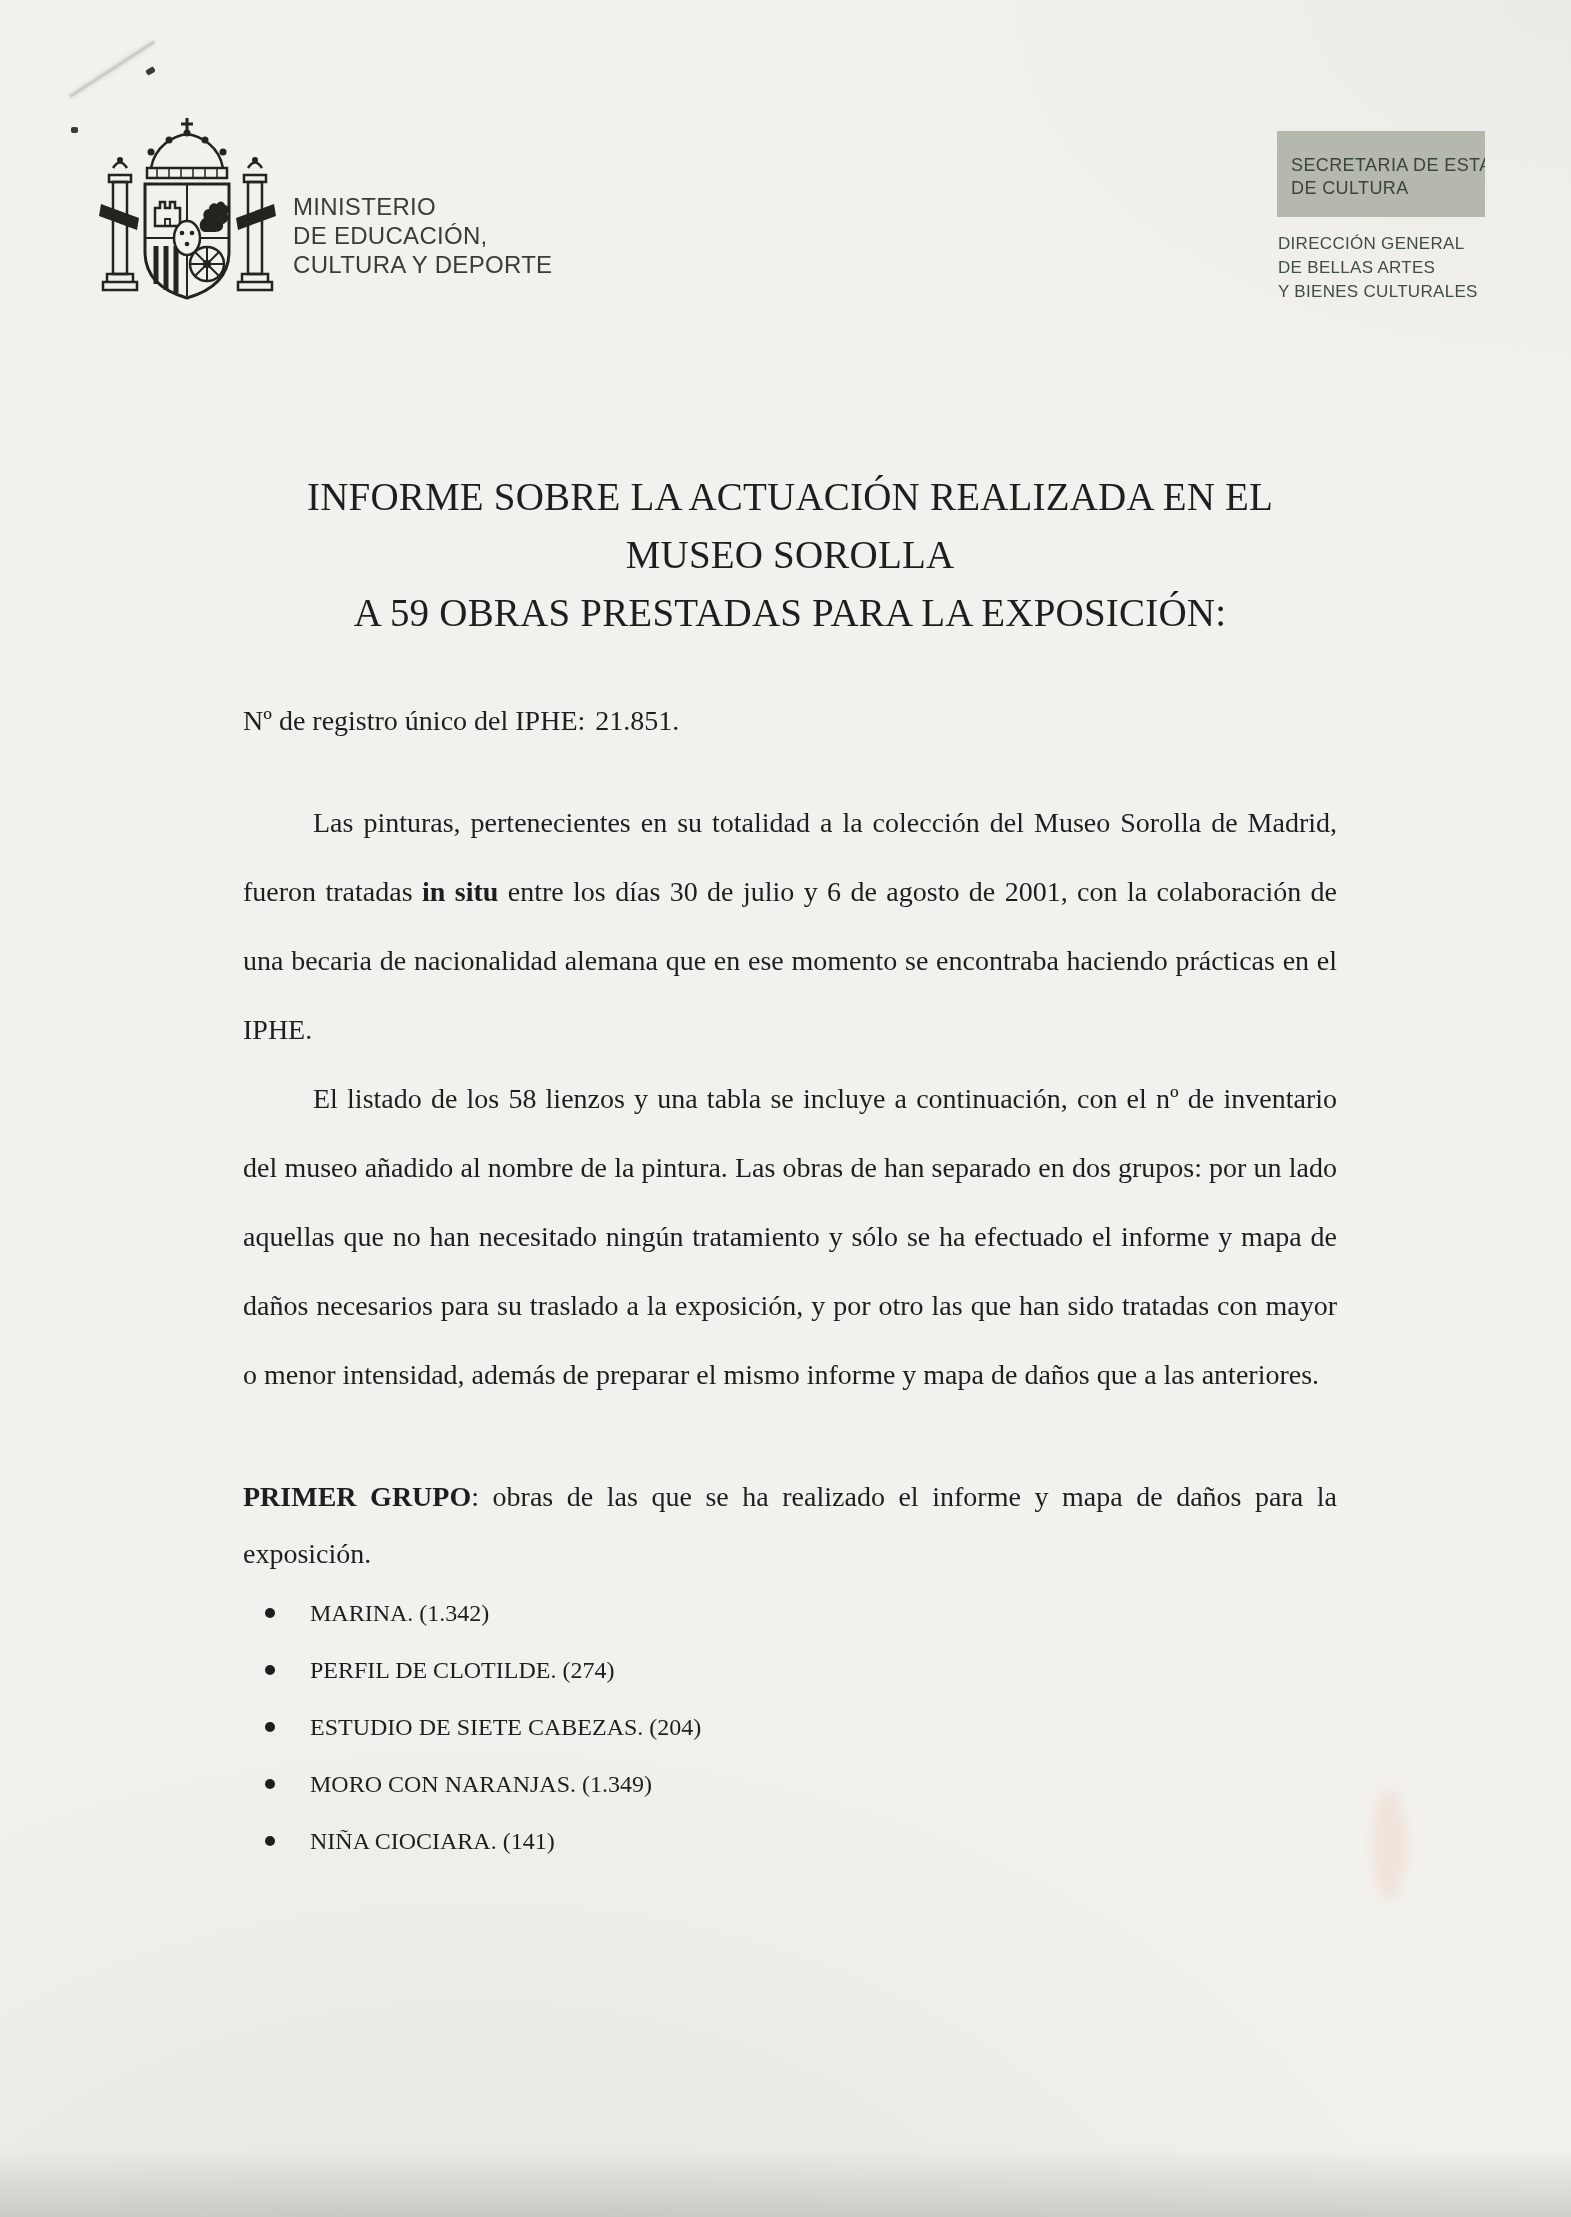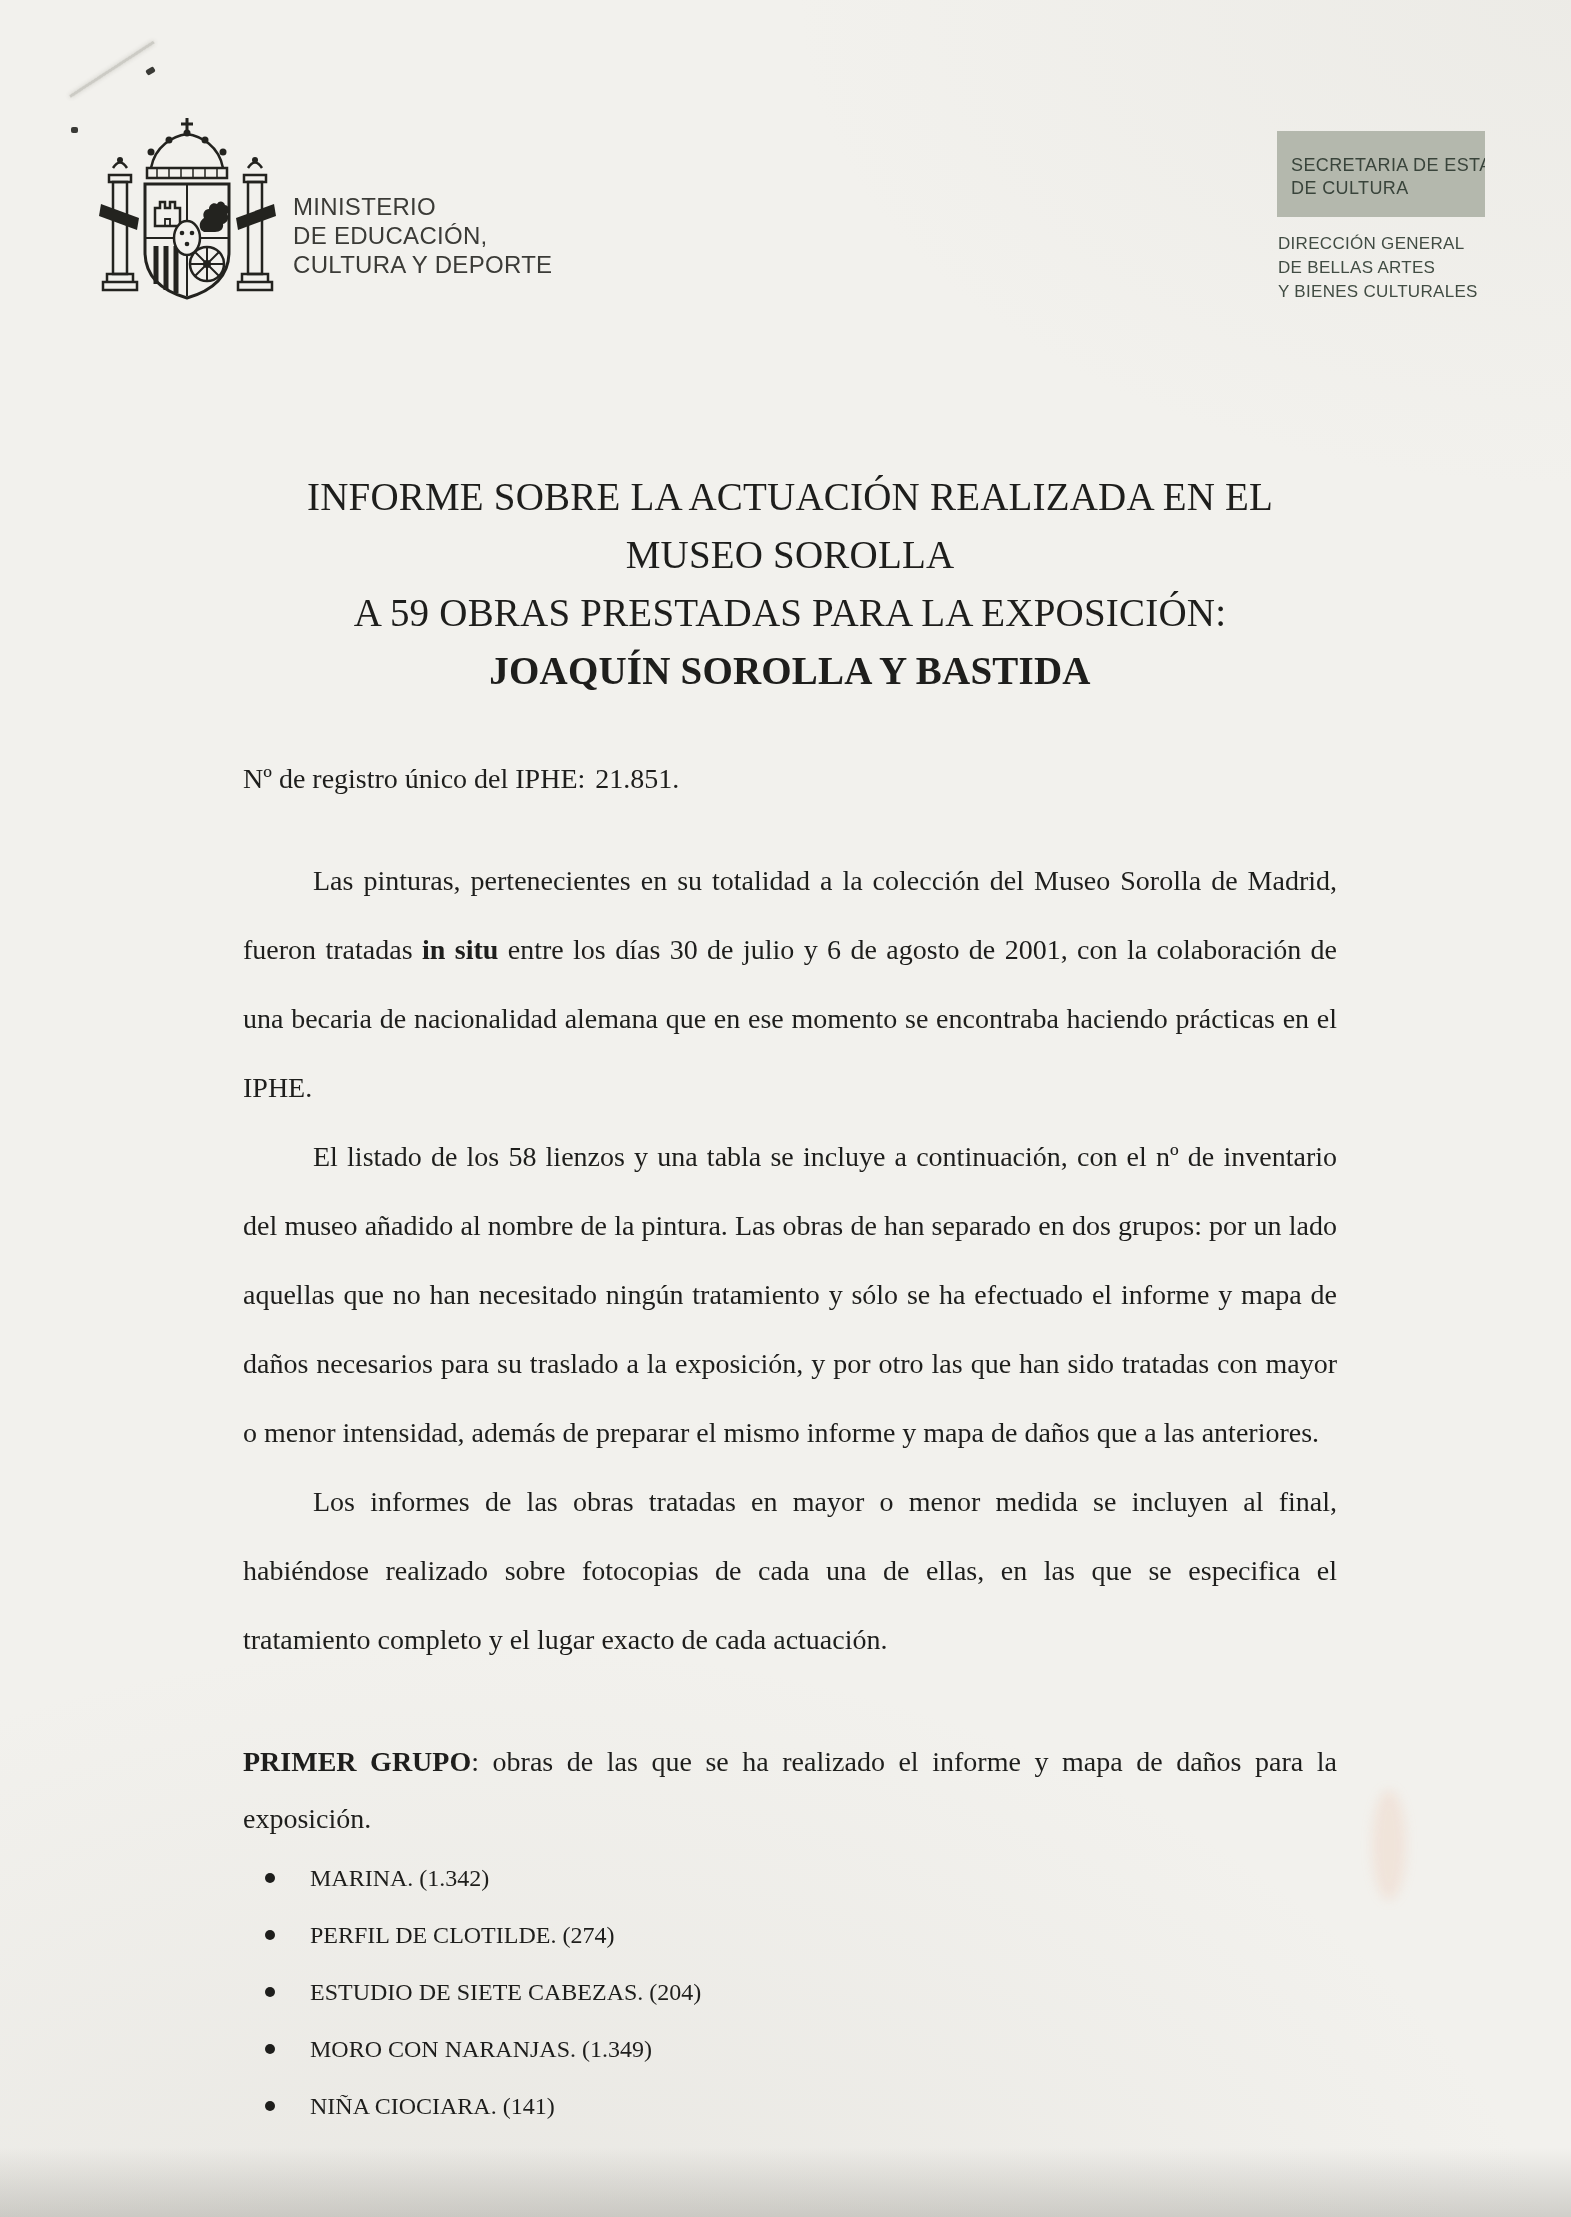--- a/index.html
+++ b/index.html
@@ -150,31 +150,29 @@
       <div>DE BELLAS ARTES</div>
       <div>Y BIENES CULTURALES</div>
     </div>
   </div>
 
   <div class="content">
 
     <div class="doc-title">
       <div>INFORME SOBRE LA ACTUACIÓN REALIZADA EN EL MUSEO SOROLLA</div>
       <div>A 59 OBRAS PRESTADAS PARA LA EXPOSICIÓN:</div>
-      <div class="t-bold">JOAQUÍN SOROLLA Y BASTIDA</div>
     </div>
 
     <div class="registro">
       <span>Nº de registro único del IPHE:</span><span class="reg-val">21.851.</span>
     </div>
 
     <div class="body-block">
       <p class="body-par"><span>Las pinturas, pertenecientes en su totalidad a la colección del Museo Sorolla de Madrid, fueron tratadas </span><b>in situ</b><span> entre los días 30 de julio y 6 de agosto de 2001, con la colaboración de una becaria de nacionalidad alemana que en ese momento se encontraba haciendo prácticas en el IPHE.</span></p>
       <p class="body-par">El listado de los 58 lienzos y una tabla se incluye a continuación, con el nº de inventario del museo añadido al nombre de la pintura. Las obras de han separado en dos grupos: por un lado aquellas que no han necesitado ningún tratamiento y sólo se ha efectuado el informe y mapa de daños necesarios para su traslado a la exposición, y por otro las que han sido tratadas con mayor o menor intensidad, además de preparar el mismo informe y mapa de daños que a las anteriores.</p>
-      <p class="body-par">Los informes de las obras tratadas en mayor o menor medida se incluyen al final, habiéndose realizado sobre fotocopias de cada una de ellas, en las que se especifica el tratamiento completo y el lugar exacto de cada actuación.</p>
     </div>
 
     <div class="primer-block">
       <p class="primer-heading"><b>PRIMER GRUPO</b><span>: obras de las que se ha realizado el informe y mapa de daños para la exposición.</span></p>
       <ul class="work-list">
         <li class="work-item"><span class="bullet-dot"></span><span>MARINA. (1.342)</span></li>
         <li class="work-item"><span class="bullet-dot"></span><span>PERFIL DE CLOTILDE. (274)</span></li>
         <li class="work-item"><span class="bullet-dot"></span><span>ESTUDIO DE SIETE CABEZAS. (204)</span></li>
         <li class="work-item"><span class="bullet-dot"></span><span>MORO CON NARANJAS. (1.349)</span></li>
         <li class="work-item"><span class="bullet-dot"></span><span>NIÑA CIOCIARA. (141)</span></li>

